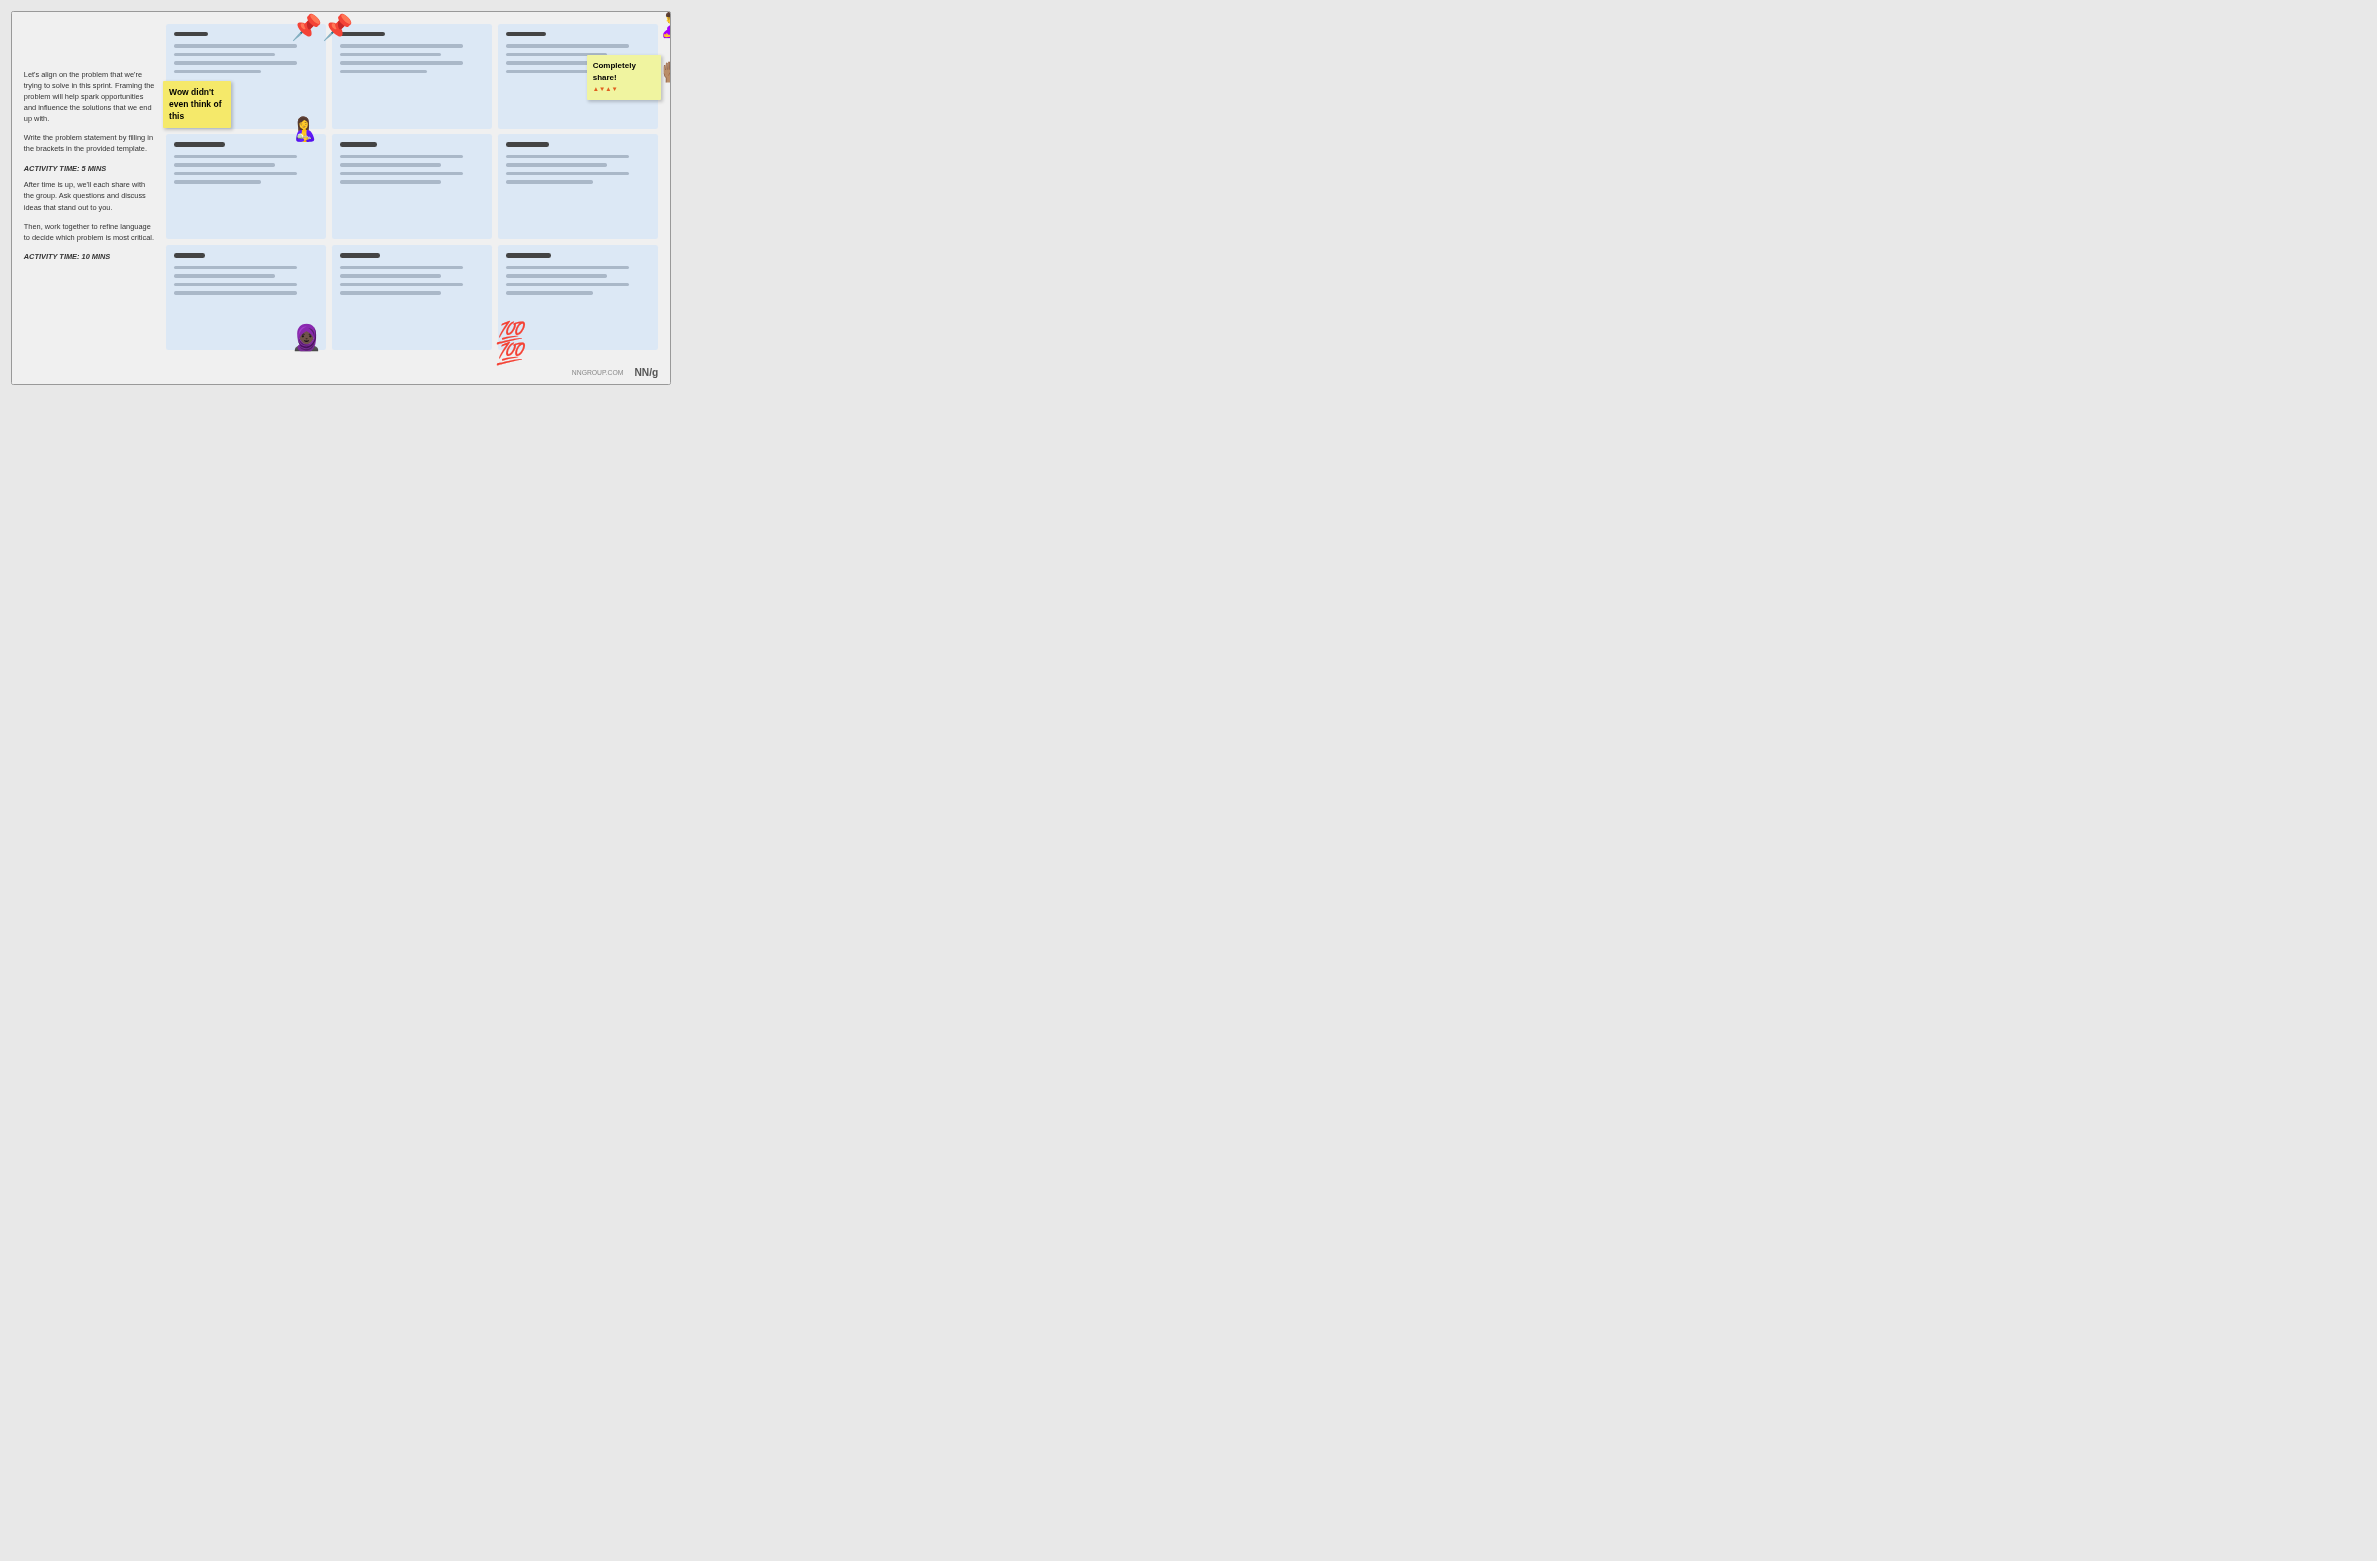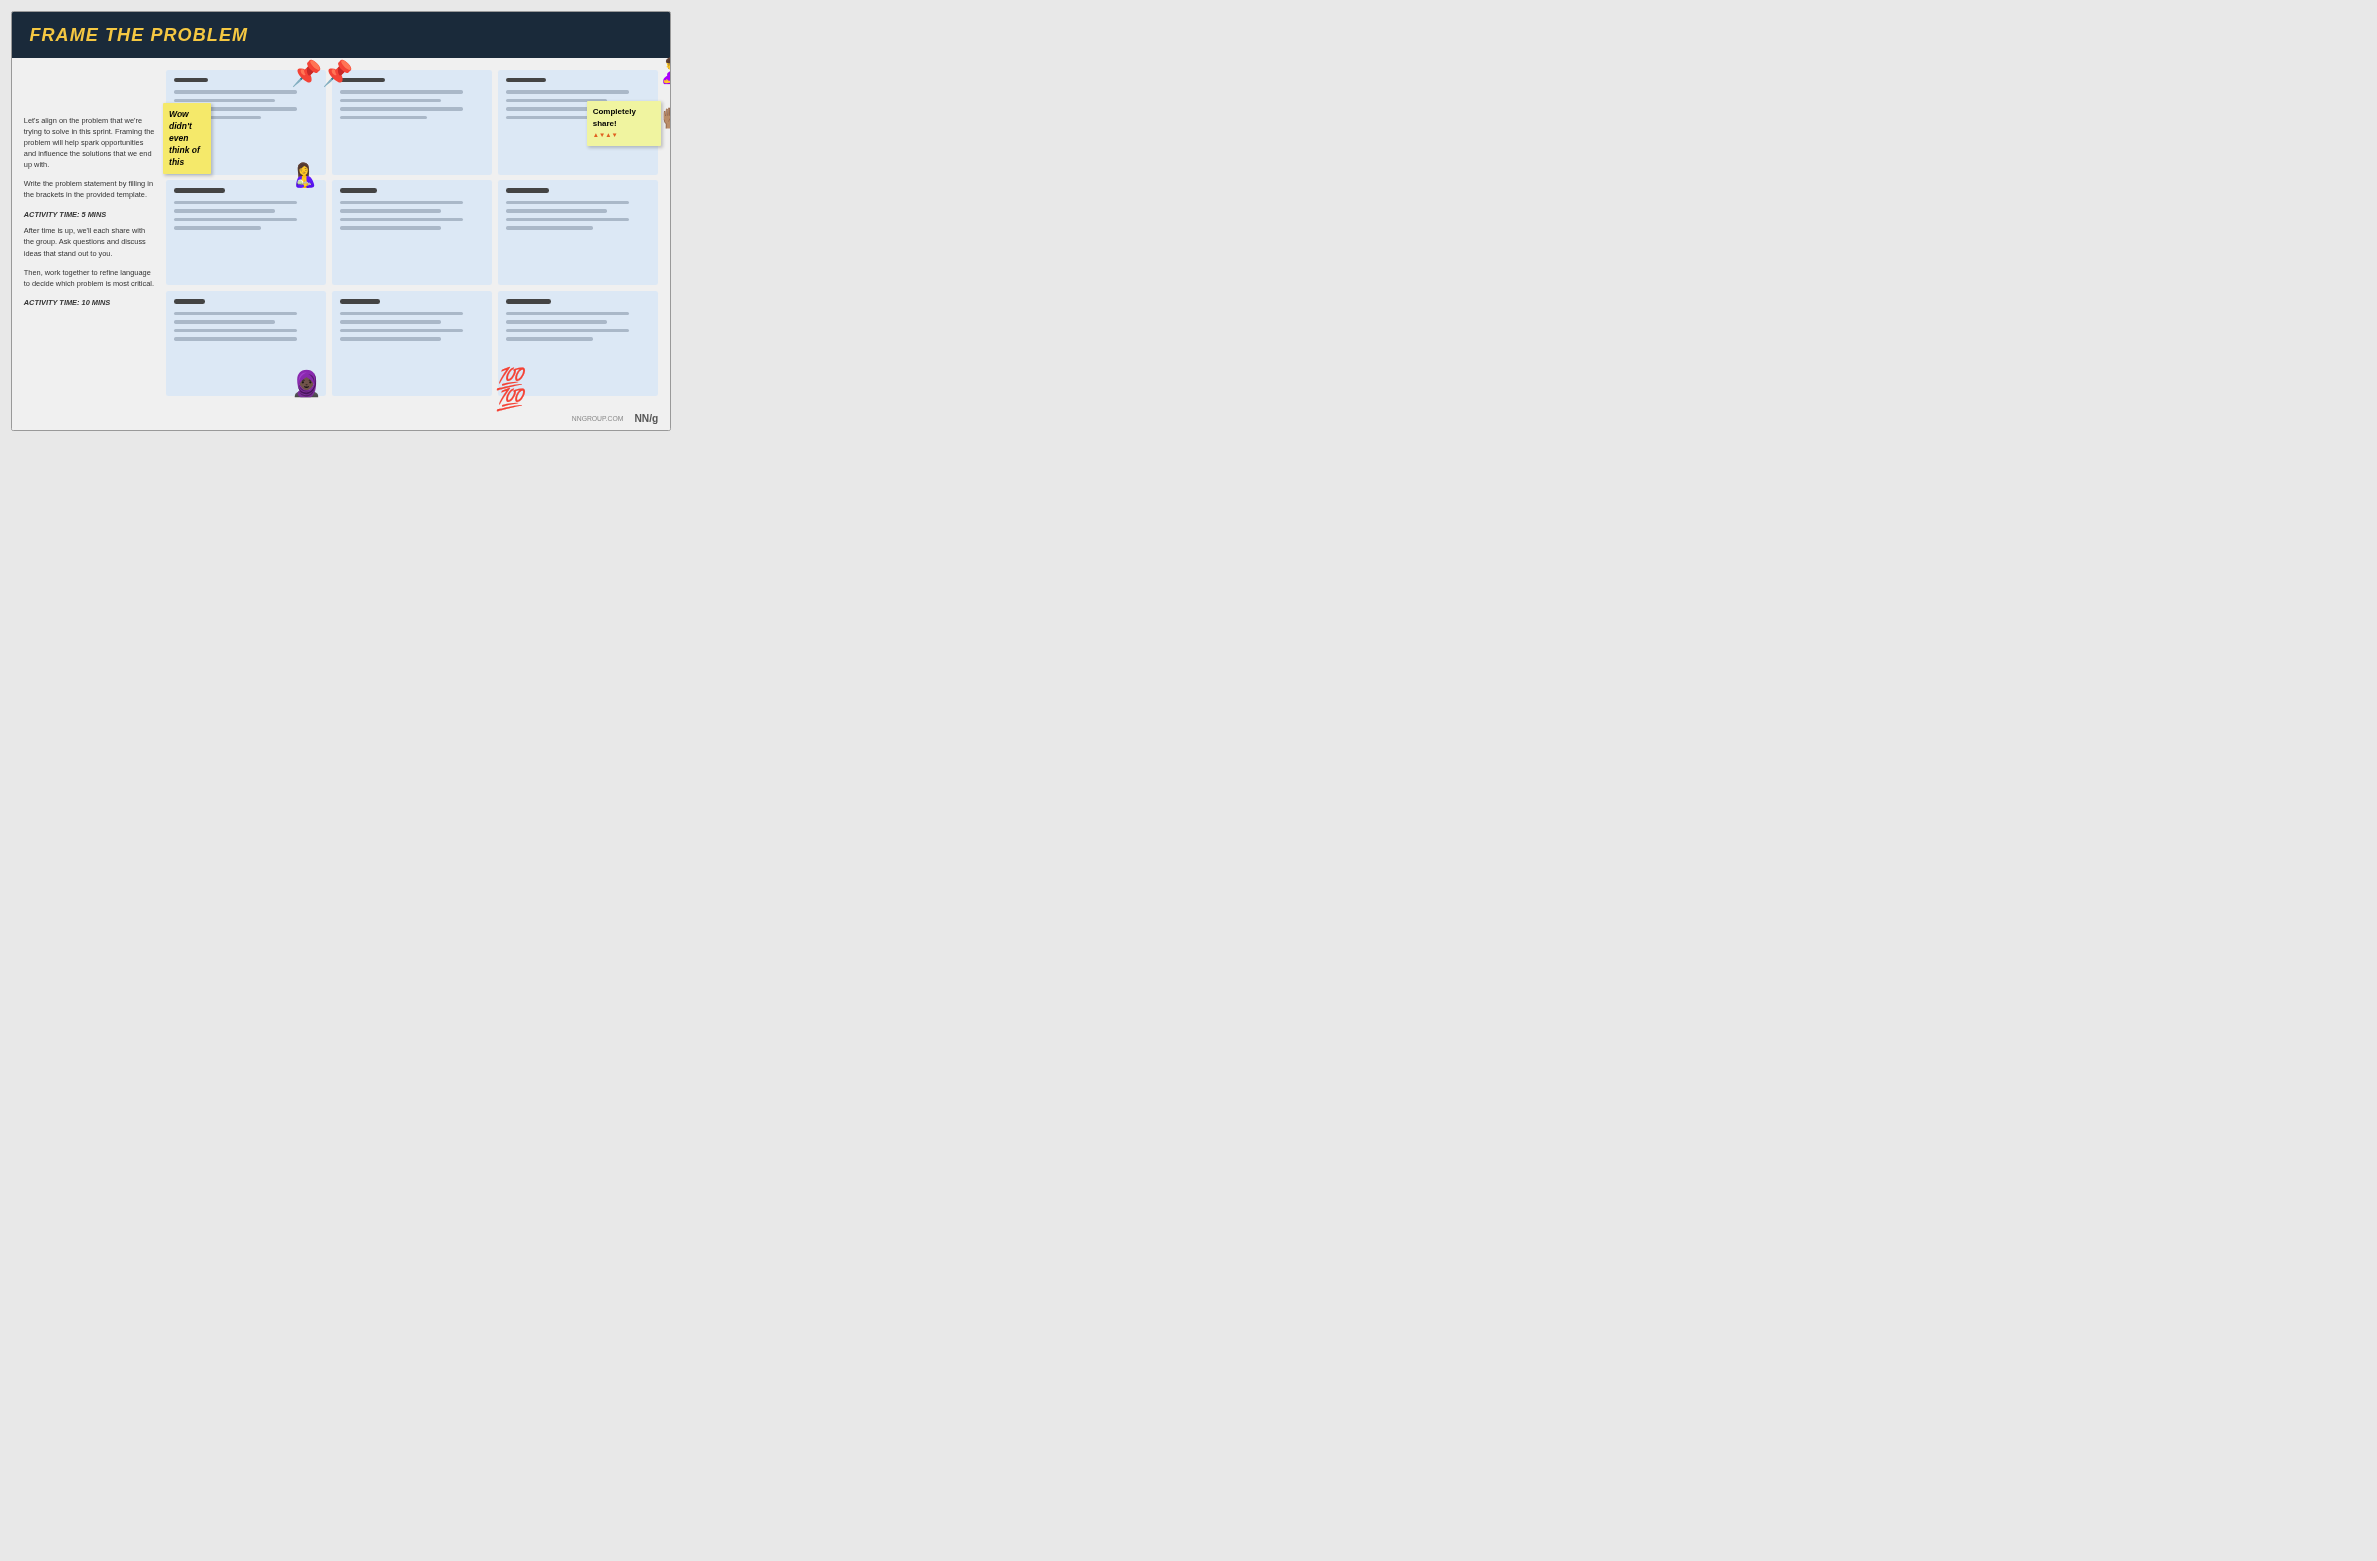--- a/index.html
+++ b/index.html
@@ -110,24 +110,23 @@
       font-size: 8.5px;
       font-weight: bold;
       line-height: 1.4;
       border-radius: 1.1px;
       box-shadow: 1.1px 1.1px 3.4px rgba(0,0,0,0.2);
       z-index: 10;
     }
 
     .sticky-note-yellow {
       background: #f5e96a;
-      width: 48px;
+      width: 68px;
       bottom: 222px;
       left: -2.8px;
-      font-style: italic;
     }
 
     .sticky-note-green {
       background: #f0f4a0;
       width: 74px;
       top: 28px;
       right: -5.7px;
       font-size: 8px;
     }
 
@@ -204,23 +203,20 @@
       font-size: 10.2px;
       color: #555;
       font-family: 'Arial Black', Arial, sans-serif;
     }
   </style>
 </head>
 <body>
 
 <div class="outer-wrapper">
 
-  <div class="header">
-    <h1>FRAME THE PROBLEM</h1>
-  </div>
 
   <div class="main-content">
 
     <div class="sidebar">
       <p>Let's align on the problem that we're trying to solve in this sprint. Framing the problem will help spark opportunities and influence the solutions that we end up with.</p>
       <p>Write the problem statement by filling in the brackets in the provided template.</p>
       <div class="activity-label">ACTIVITY TIME: 5 MINS</div>
       <p>After time is up, we'll each share with the group. Ask questions and discuss ideas that stand out to you.</p>
       <p>Then, work together to refine language to decide which problem is most critical.</p>
       <div class="activity-label">ACTIVITY TIME: 10 MINS</div>

